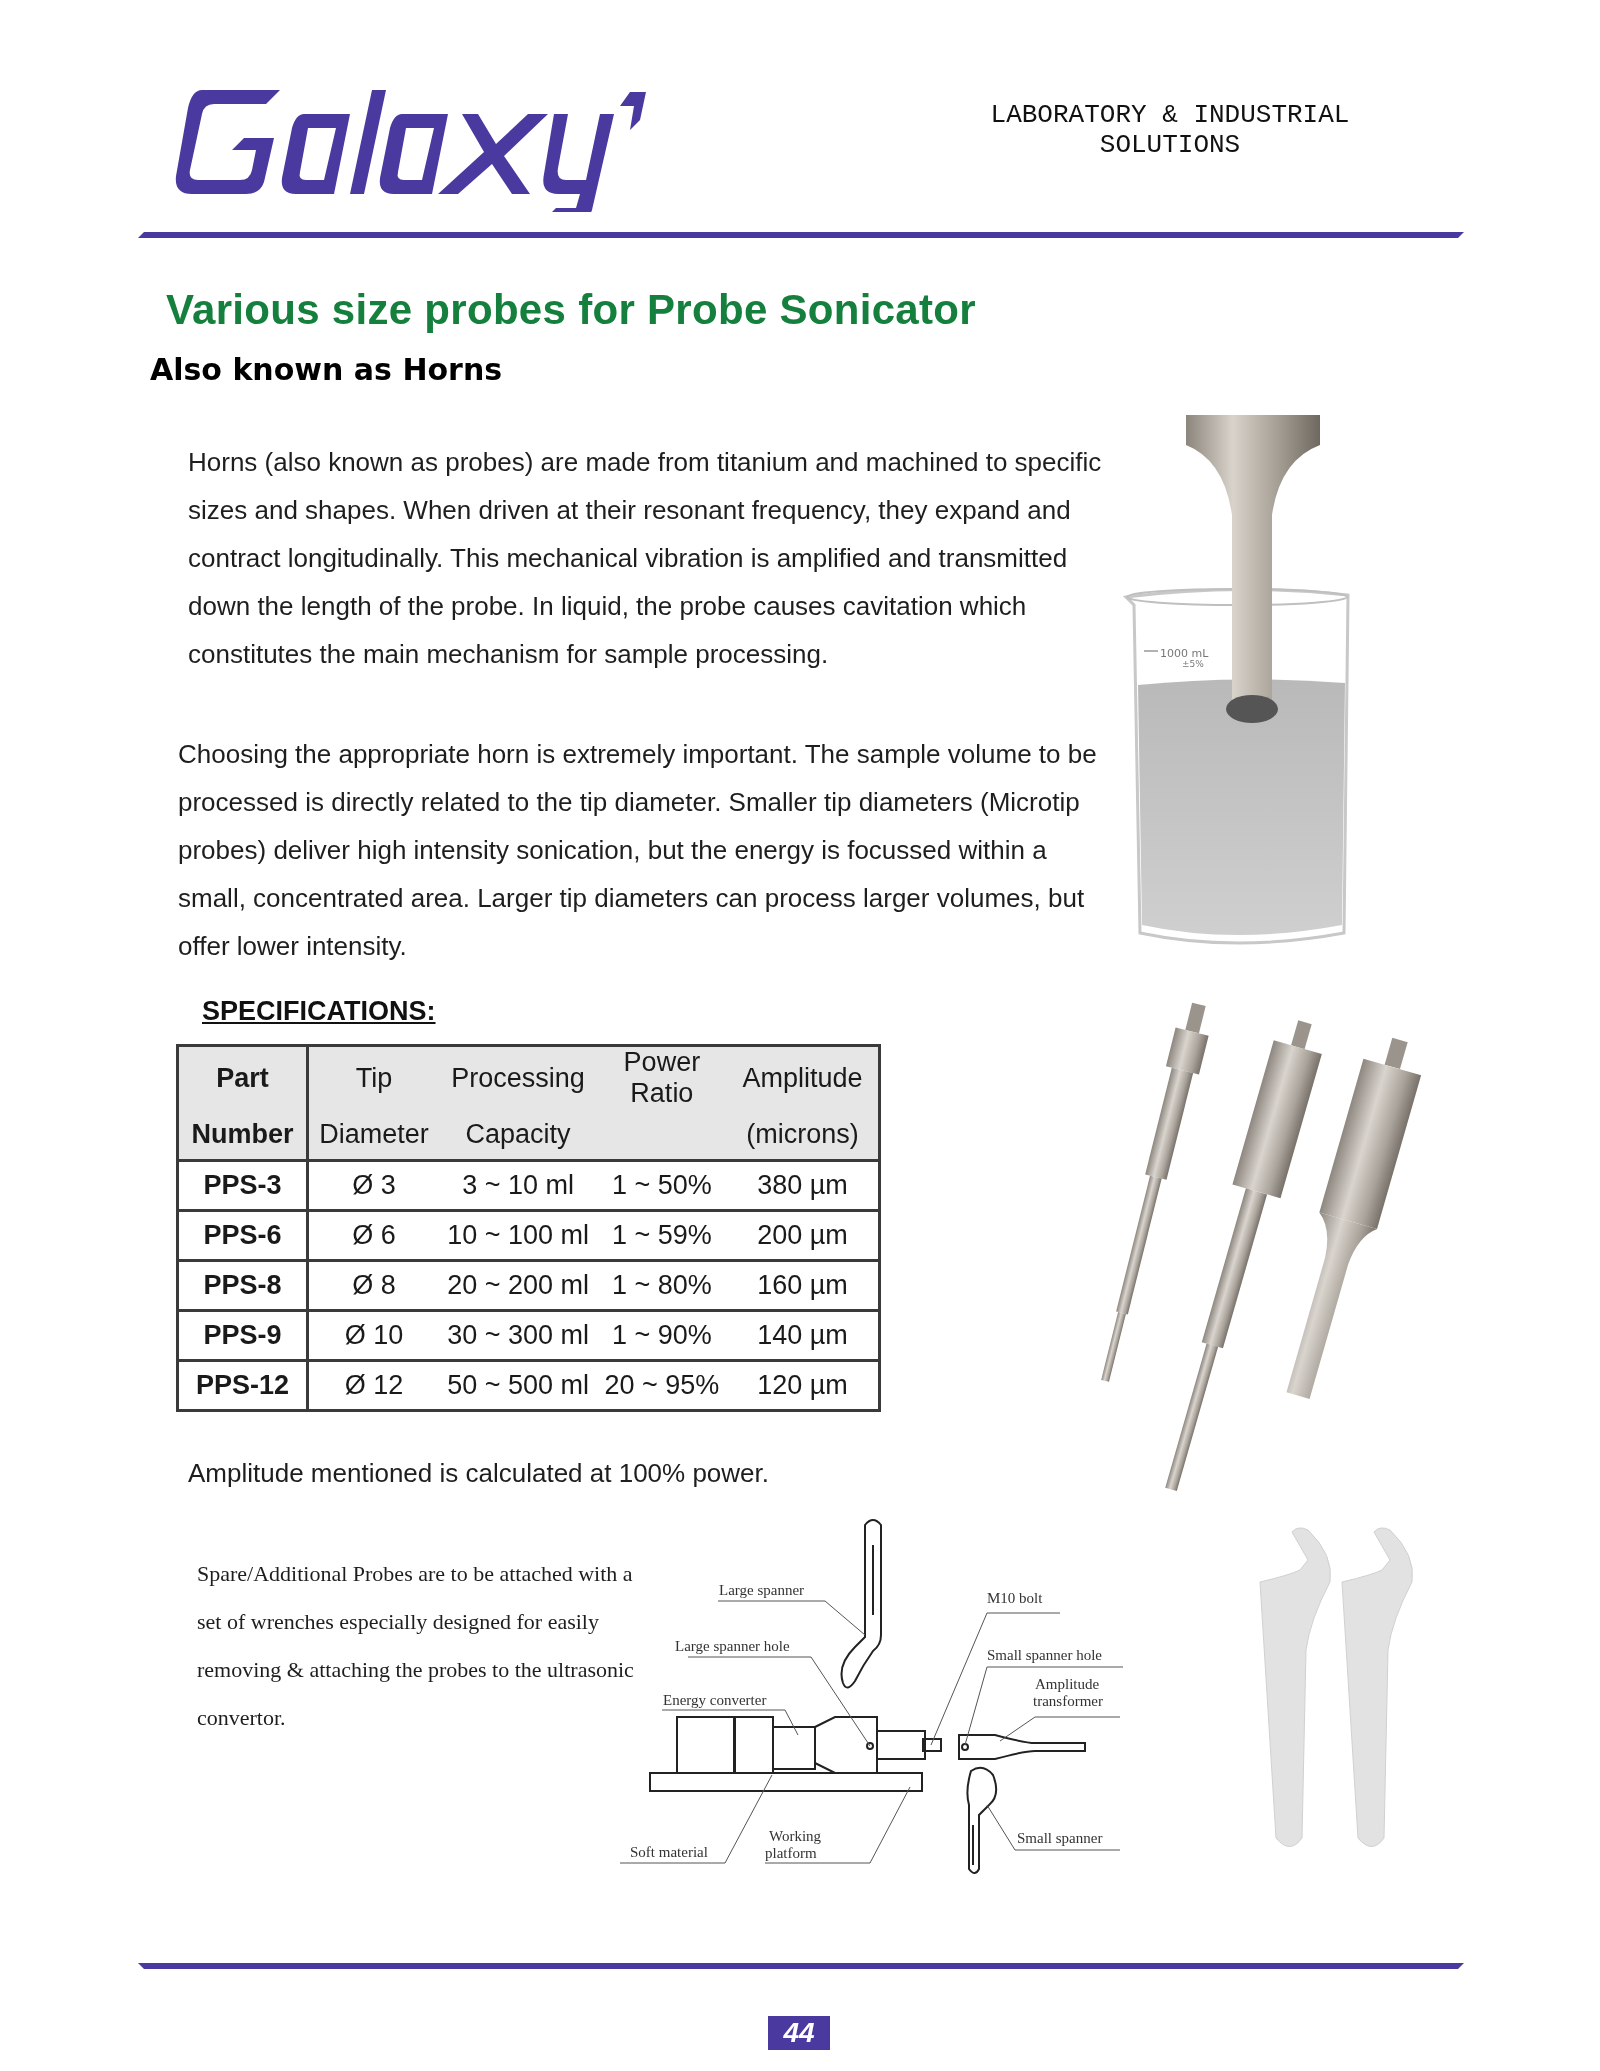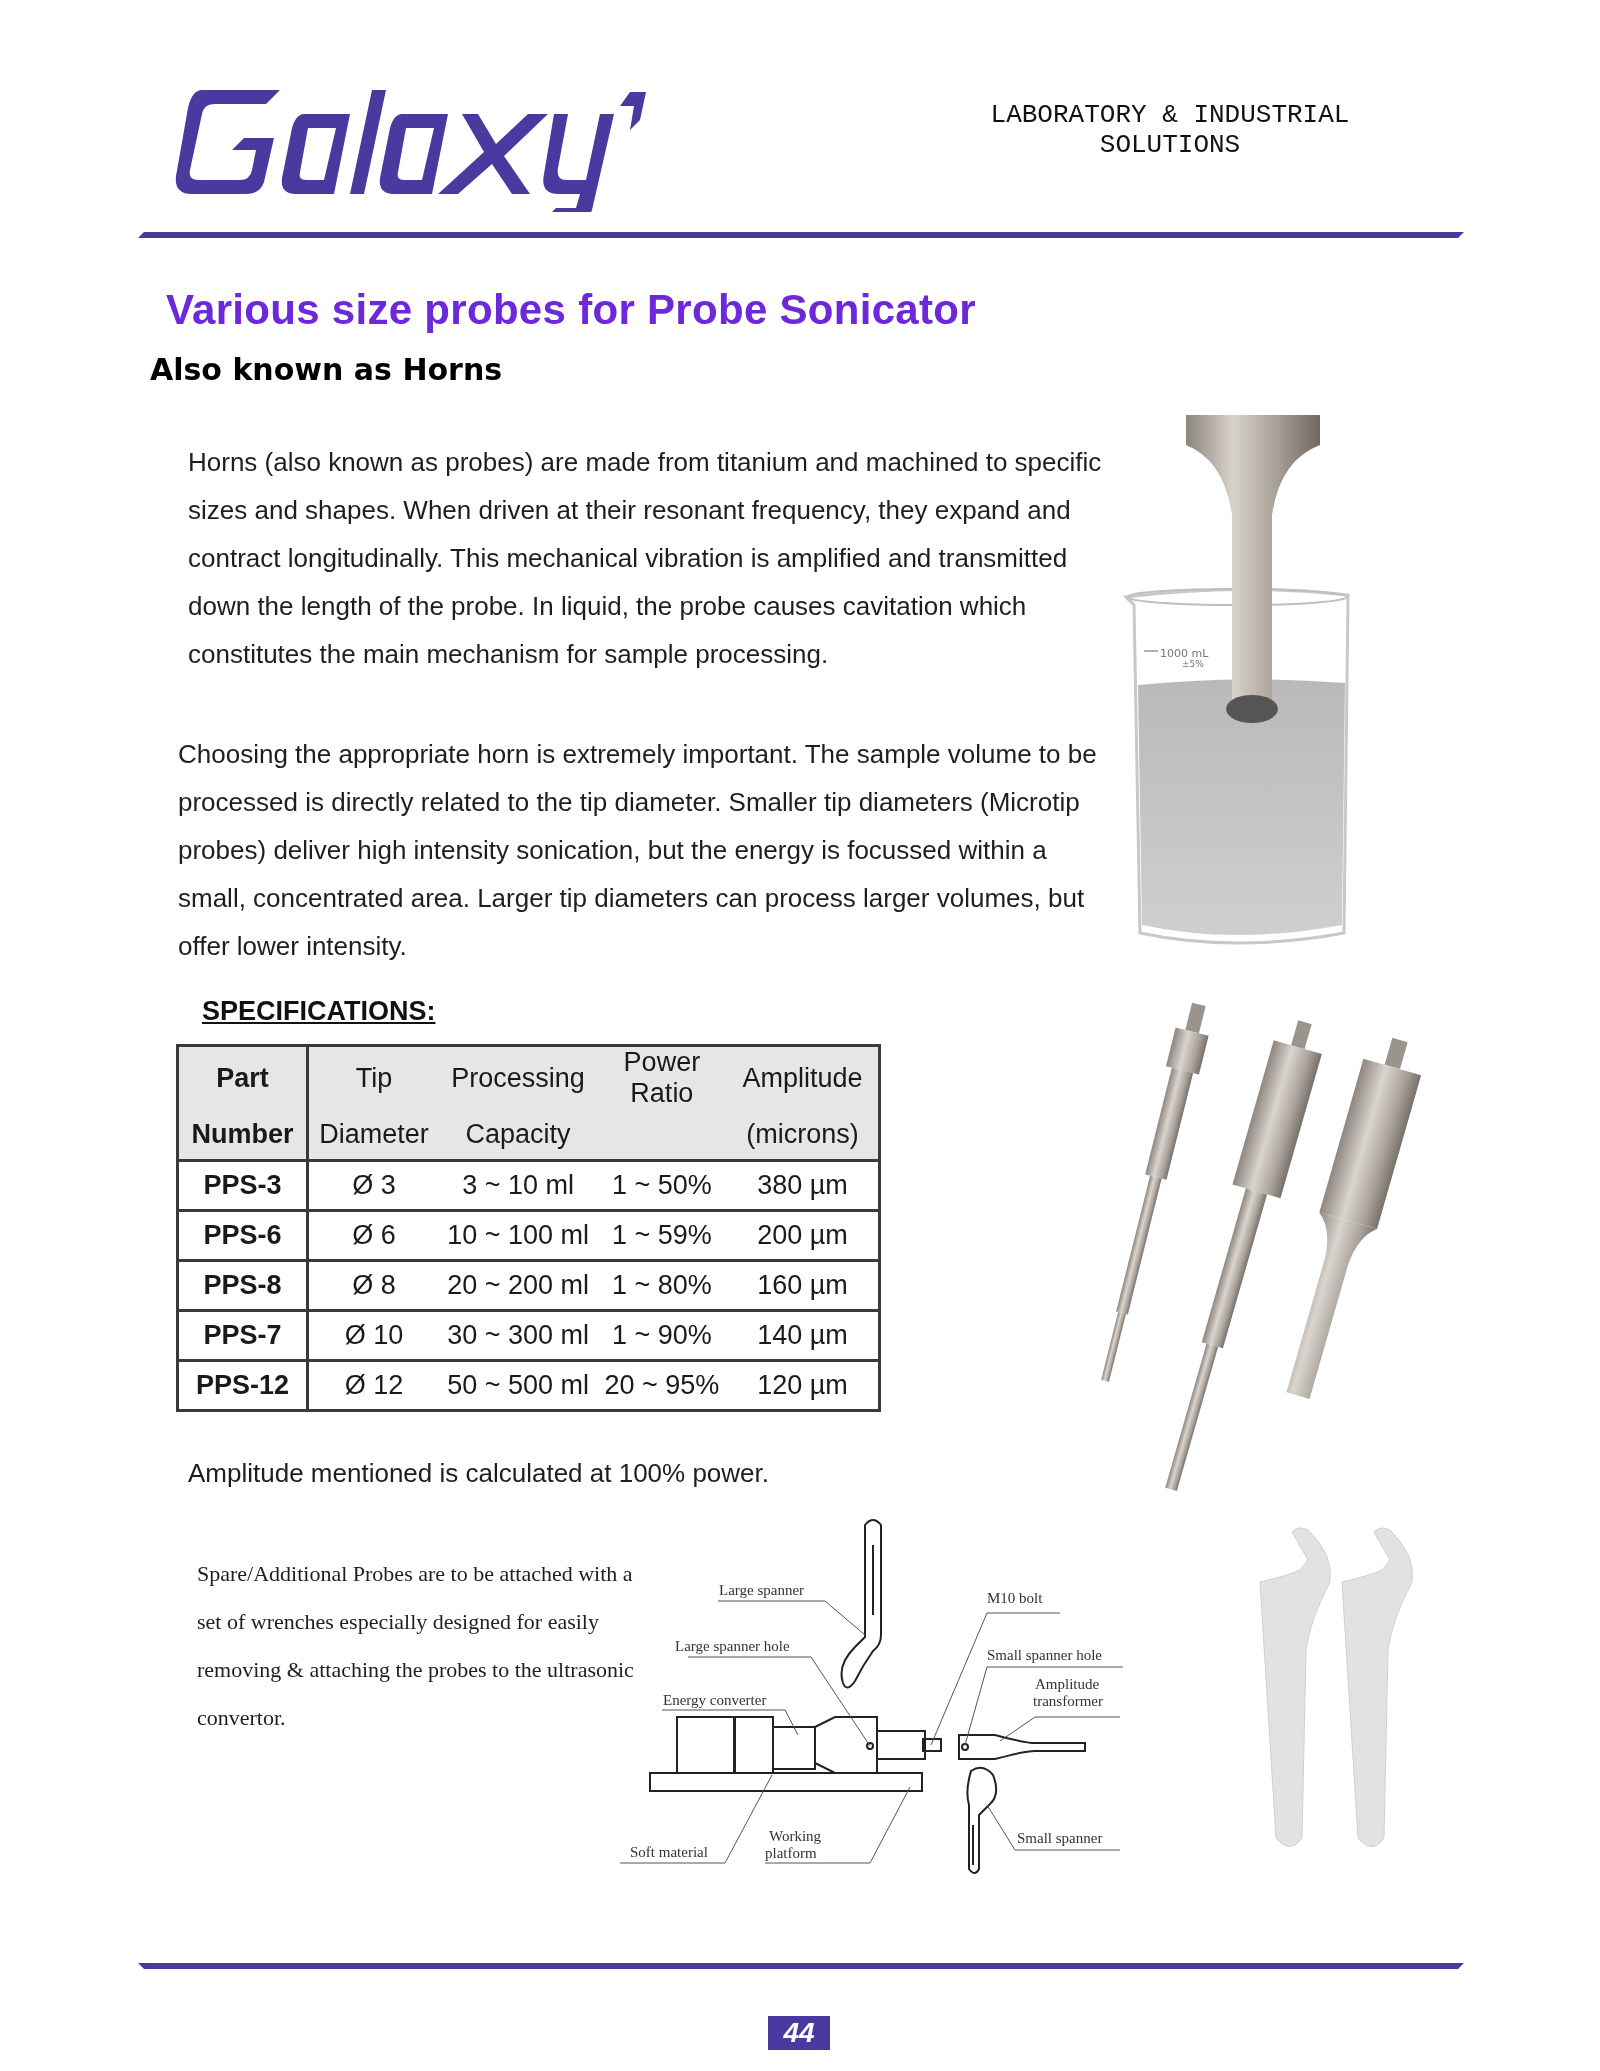--- a/index.html
+++ b/index.html
@@ -10,21 +10,21 @@
   
   #logo { left: 162px; top: 72px; width: 510px; height: 140px; }
   #tagline { left: 960px; top: 100px; width: 420px; text-align: center;
              font-family: Liberation Mono, monospace; font-size: 26px; line-height: 30px; color: #111; }
   .rule { height: 6px; background: #4a3aa0; }
   #top-rule { left: 138px; top: 232px; width: 1326px; clip-path: polygon(6px 0, 100% 0, calc(100% - 6px) 100%, 0 100%); }
   #bottom-rule { left: 138px; top: 1963px; width: 1326px; clip-path: polygon(0 0, 100% 0, calc(100% - 6px) 100%, 6px 100%); }
 
   
   #title { left: 166px; top: 286px; font-family: "Liberation Sans", sans-serif; font-weight: 700;
-           font-size: 42px; color: #6d28d9; letter-spacing: 0.3px; }
+           font-size: 42px; color: #15803d; letter-spacing: 0.3px; }
   #subtitle { left: 150px; top: 352px; font-family: "DejaVu Sans", sans-serif; font-weight: 700;
               font-size: 30px; color: #000000; }
 
   
   .para { left: 178px; width: 930px; font-family: "Liberation Sans", sans-serif; font-size: 26px;
           line-height: 48px; color: #1e1e1e; }
   #para1 { top: 438px; margin-left: 10px; }
   #para2 { top: 730px; }
 
   
@@ -155,21 +155,21 @@
       <td>200 µm</td>
     </tr>
     <tr>
       <td class="part">PPS-8</td>
       <td>Ø 8</td>
       <td>20 ~ 200 ml</td>
       <td>1 ~ 80%</td>
       <td>160 µm</td>
     </tr>
     <tr>
-      <td class="part">PPS-7</td>
+      <td class="part">PPS-9</td>
       <td>Ø 10</td>
       <td>30 ~ 300 ml</td>
       <td>1 ~ 90%</td>
       <td>140 µm</td>
     </tr>
     <tr>
       <td class="part">PPS-12</td>
       <td>Ø 12</td>
       <td>50 ~ 500 ml</td>
       <td>20 ~ 95%</td>

